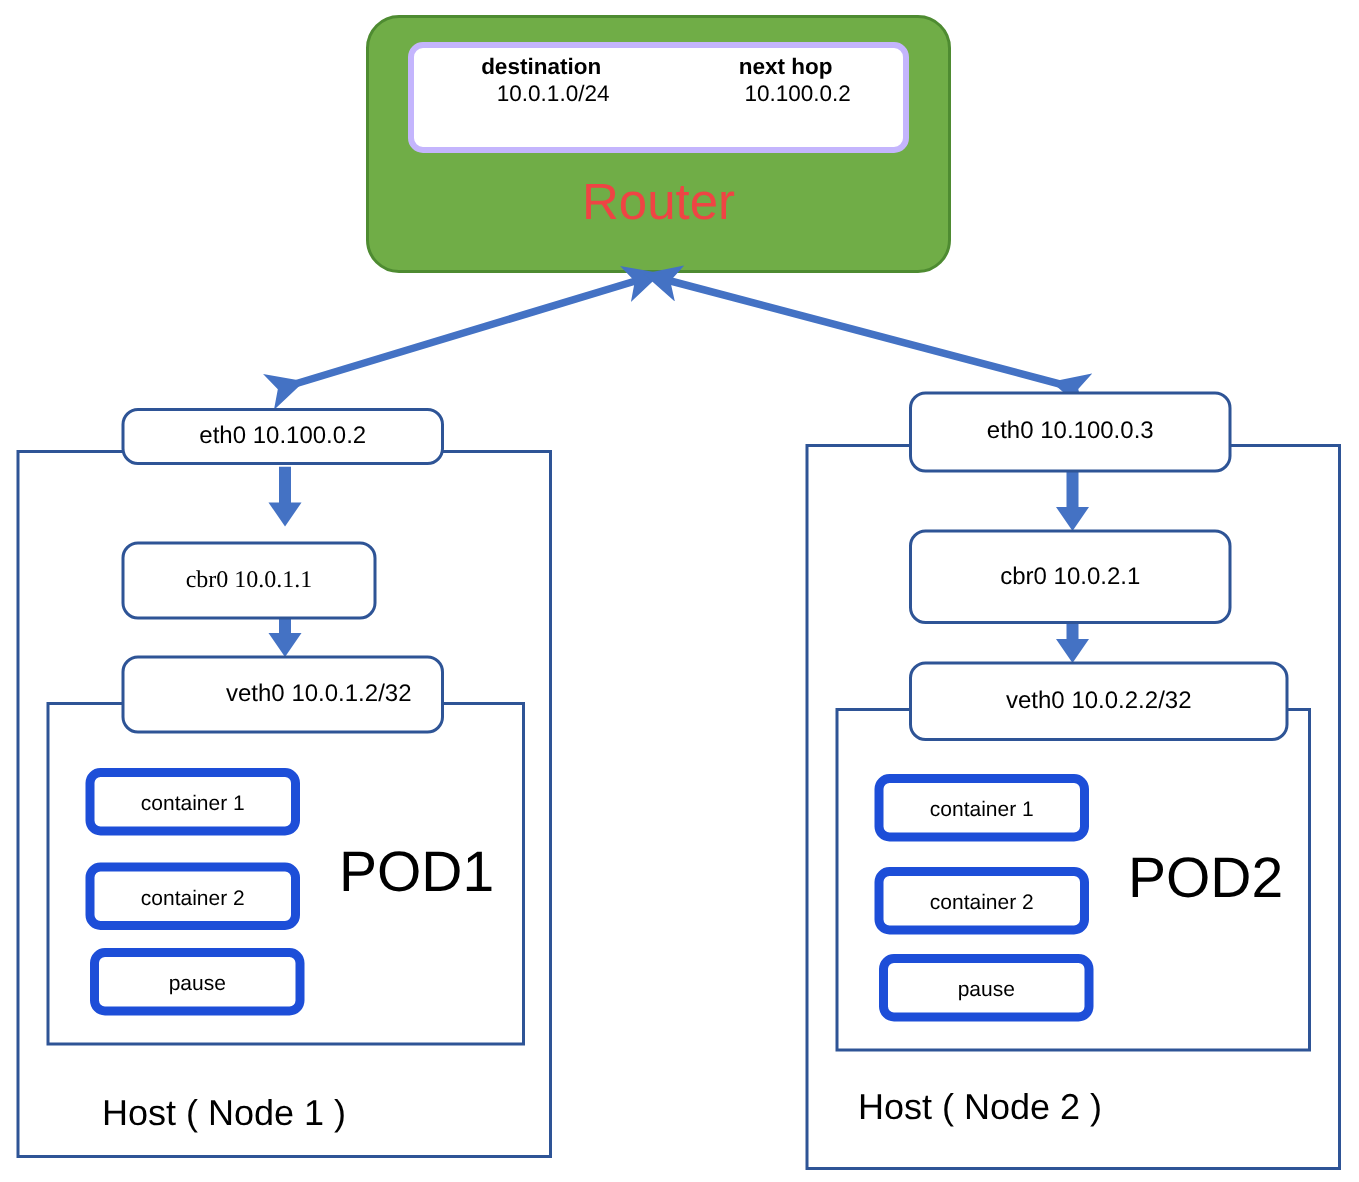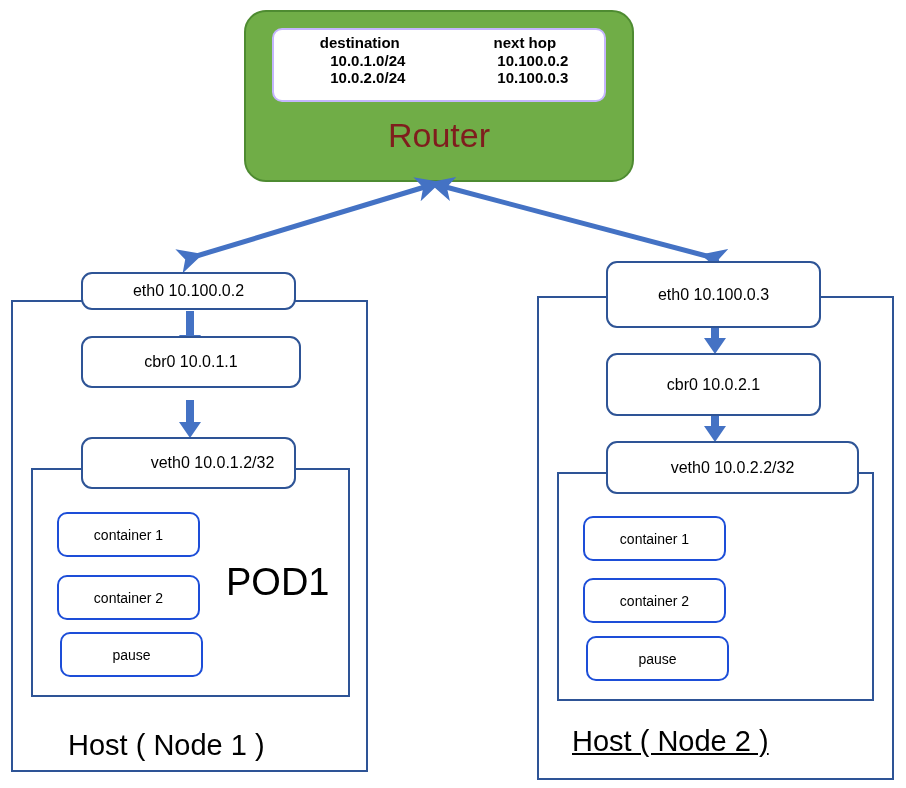--- a/index.html
+++ b/index.html
@@ -30,73 +30,73 @@
     border-radius: 22px;
     box-sizing: border-box;
   }
   .route-table {
     position: absolute;
     left: 272px;
     top: 28px;
     width: 334px;
     height: 74px;
     background: #ffffff;
-    border: 2px solid #c4b5fd;
+    border: 4px solid #c4b5fd;
     border-radius: 10px;
     box-sizing: border-box;
     padding-top: 3px;
   }
   .route-table table {
     width: 100%;
     border-collapse: collapse;
     font-size: 15px;
     color: #000000;
   }
   .route-table th {
     font-size: 15px;
     font-weight: bold;
     padding: 1px 0 1px 0;
     text-align: center;
   }
   .route-table td {
     font-size: 15px;
-    font-weight: bold;
+    font-weight: normal;
     padding: 0px 0 0px 16px;
     text-align: center;
   }
   .route-table .col-dest { width: 52%; }
   .route-table .col-hop  { width: 48%; }
 
   .router-title {
     position: absolute;
     left: 244px;
     top: 118px;
     width: 390px;
     text-align: center;
     font-size: 34px;
-    color: #7f1d1d;
+    color: #ef4444;
     line-height: 1;
   }
 
   
   .host-frame {
     position: absolute;
     border: 2px solid #2E5496;
     background: transparent;
     box-sizing: border-box;
   }
   .pod-frame {
     position: absolute;
     border: 2px solid #2E5496;
     background: transparent;
     box-sizing: border-box;
   }
   .host-label {
     position: absolute;
-    font-size: 29px;
+    font-size: 24px;
     color: #000000;
     white-space: nowrap;
     line-height: 1;
   }
   .pod-label {
     position: absolute;
     font-size: 38px;
     color: #000000;
     white-space: nowrap;
     line-height: 1;
@@ -112,21 +112,21 @@
     display: flex;
     align-items: center;
     justify-content: center;
     font-size: 16px;
     color: #000000;
     z-index: 5;
   }
   .container-box {
     position: absolute;
     background: #ffffff;
-    border: 2px solid #1d4ed8;
+    border: 6px solid #1d4ed8;
     border-radius: 10px;
     box-sizing: border-box;
     display: flex;
     align-items: center;
     justify-content: center;
     font-size: 14px;
     color: #000000;
     z-index: 6;
   }
 
@@ -168,35 +168,31 @@
         <tr>
           <th class="col-dest">destination</th>
           <th class="col-hop">next hop</th>
         </tr>
       </thead>
       <tbody>
         <tr>
           <td>10.0.1.0/24</td>
           <td>10.100.0.2</td>
         </tr>
-        <tr>
-          <td>10.0.2.0/24</td>
-          <td>10.100.0.3</td>
-        </tr>
       </tbody>
     </table>
   </div>
 
   <div class="router-title">Router</div>
 
   <div class="host-frame" style="left:11px; top:300px; width:357px; height:472px;"></div>
   <div class="pod-frame" style="left:31px; top:468px; width:319px; height:229px;"></div>
 
   <div class="node-box" style="left:81px; top:272px; width:215px; height:38px;">eth0 10.100.0.2</div>
-  <div class="node-box" style="left:81px; top:336px; width:220px; height:52px;">cbr0 10.0.1.1</div>
+  <div class="node-box" style="left:81px; top:361px; width:170px; height:52px;font-family:Liberation Serif, serif;">cbr0 10.0.1.1</div>
   <div class="node-box" style="left:81px; top:437px; width:215px; height:52px;padding-left:48px;">veth0 10.0.1.2/32</div>
 
   <svg class="v-arrow" style="left:175px; top:311px; width:30px; height:42px;" viewBox="0 0 30 42">
     <rect x="11" y="0" width="8" height="26" fill="#4472C4"></rect>
     <polygon points="4,24 26,24 15,40" fill="#4472C4"></polygon>
   </svg>
   <svg class="v-arrow" style="left:175px; top:400px; width:30px; height:40px;" viewBox="0 0 30 40">
     <rect x="11" y="0" width="8" height="24" fill="#4472C4"></rect>
     <polygon points="4,22 26,22 15,38" fill="#4472C4"></polygon>
   </svg>
@@ -205,33 +201,34 @@
   <div class="container-box" style="left:57px; top:575px; width:143px; height:45px;">container 2</div>
   <div class="container-box" style="left:60px; top:632px; width:143px; height:45px;">pause</div>
 
   <div class="pod-label" style="left:226px; top:563px;">POD1</div>
 
   <div class="host-label" style="left:68px; top:731px;">Host ( Node 1 )</div>
 
   <div class="host-frame" style="left:537px; top:296px; width:357px; height:484px;"></div>
   <div class="pod-frame" style="left:557px; top:472px; width:317px; height:229px;"></div>
 
-  <div class="node-box" style="left:606px; top:261px; width:215px; height:67px;">eth0 10.100.0.3</div>
+  <div class="node-box" style="left:606px; top:261px; width:215px; height:54px;">eth0 10.100.0.3</div>
   <div class="node-box" style="left:606px; top:353px; width:215px; height:63px;">cbr0 10.0.2.1</div>
   <div class="node-box" style="left:606px; top:441px; width:253px; height:53px;">veth0 10.0.2.2/32</div>
 
   <svg class="v-arrow" style="left:700px; top:313px; width:30px; height:43px;" viewBox="0 0 30 43">
     <rect x="11" y="0" width="8" height="27" fill="#4472C4"></rect>
     <polygon points="4,25 26,25 15,41" fill="#4472C4"></polygon>
   </svg>
   <svg class="v-arrow" style="left:700px; top:404px; width:30px; height:40px;" viewBox="0 0 30 40">
     <rect x="11" y="0" width="8" height="24" fill="#4472C4"></rect>
     <polygon points="4,22 26,22 15,38" fill="#4472C4"></polygon>
   </svg>
 
   <div class="container-box" style="left:583px; top:516px; width:143px; height:45px;">container 1</div>
   <div class="container-box" style="left:583px; top:578px; width:143px; height:45px;">container 2</div>
   <div class="container-box" style="left:586px; top:636px; width:143px; height:45px;">pause</div>
 
-
-  <div class="host-label" style="left:572px; top:727px;text-decoration:underline;">Host ( Node 2 )</div>
+  <div class="pod-label" style="left:752px; top:567px;">POD2</div>
+
+  <div class="host-label" style="left:572px; top:727px;">Host ( Node 2 )</div>
 
 </div>
 
 </body></html>

